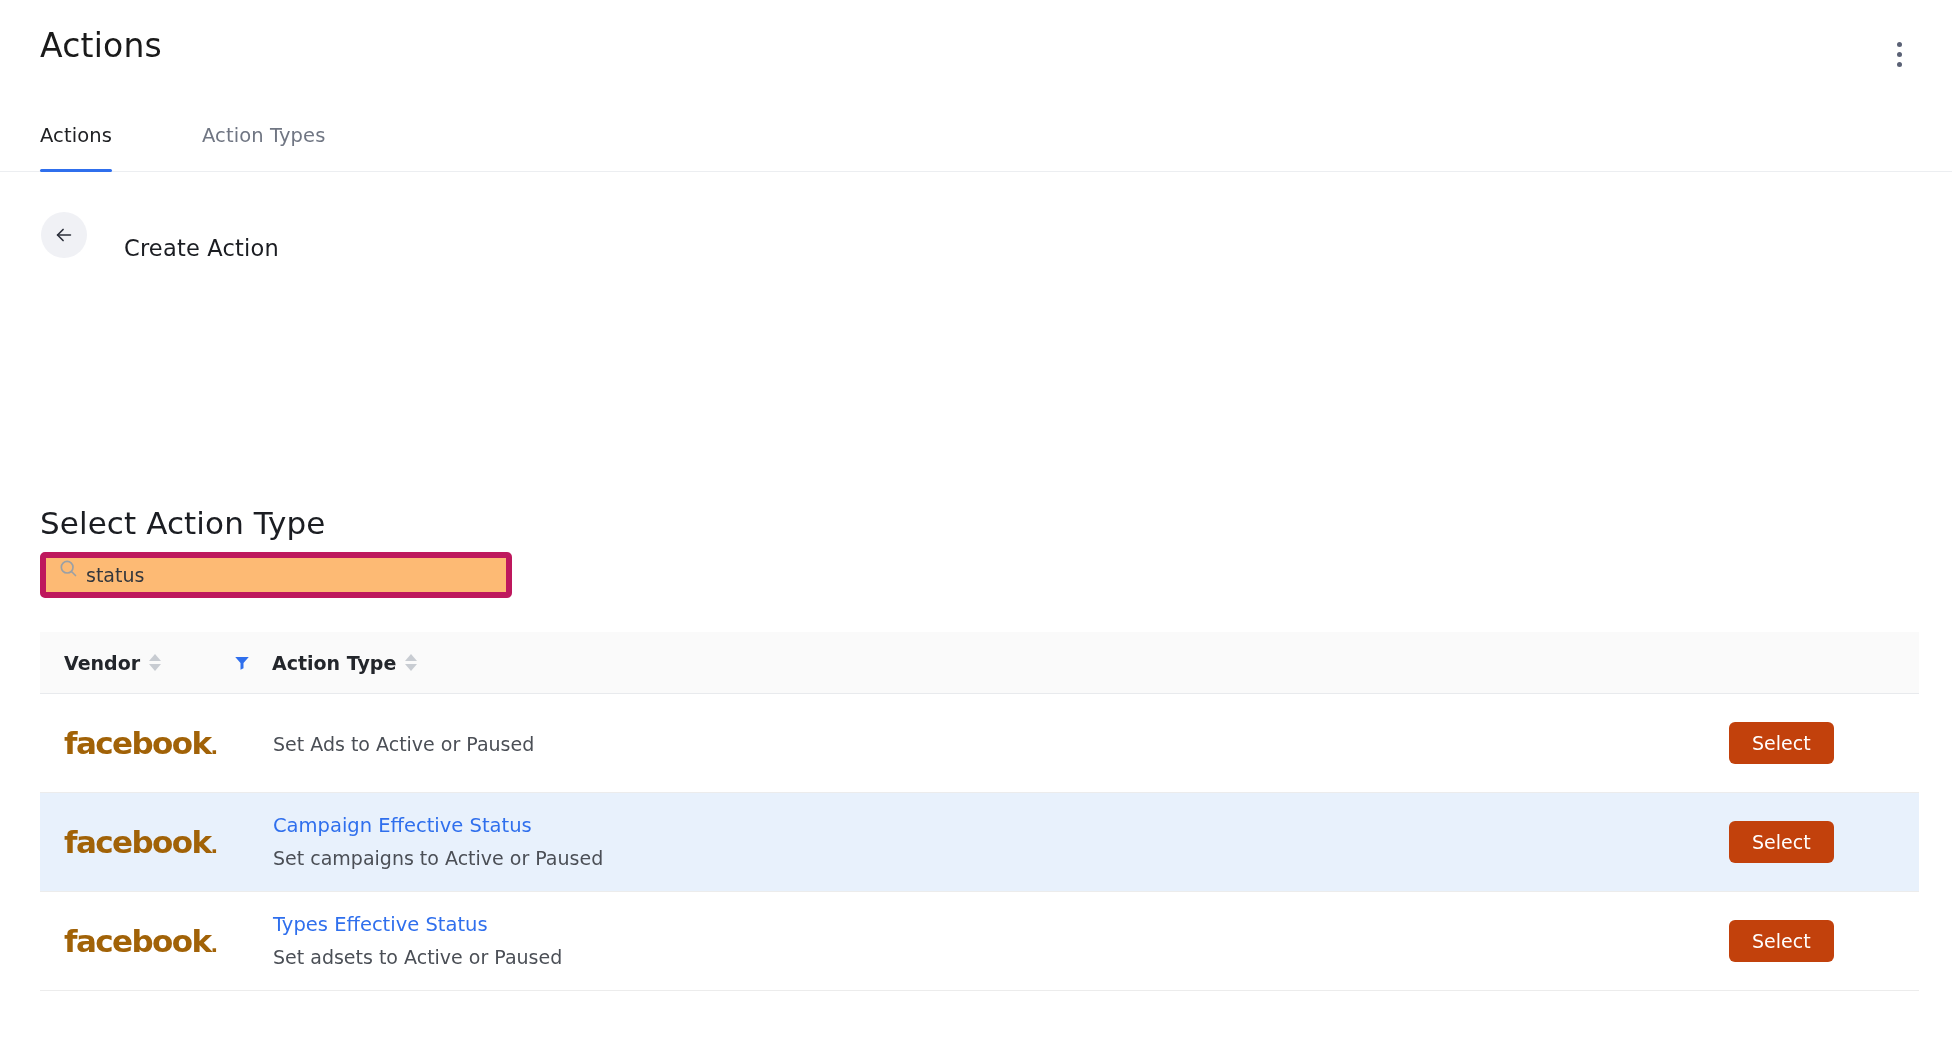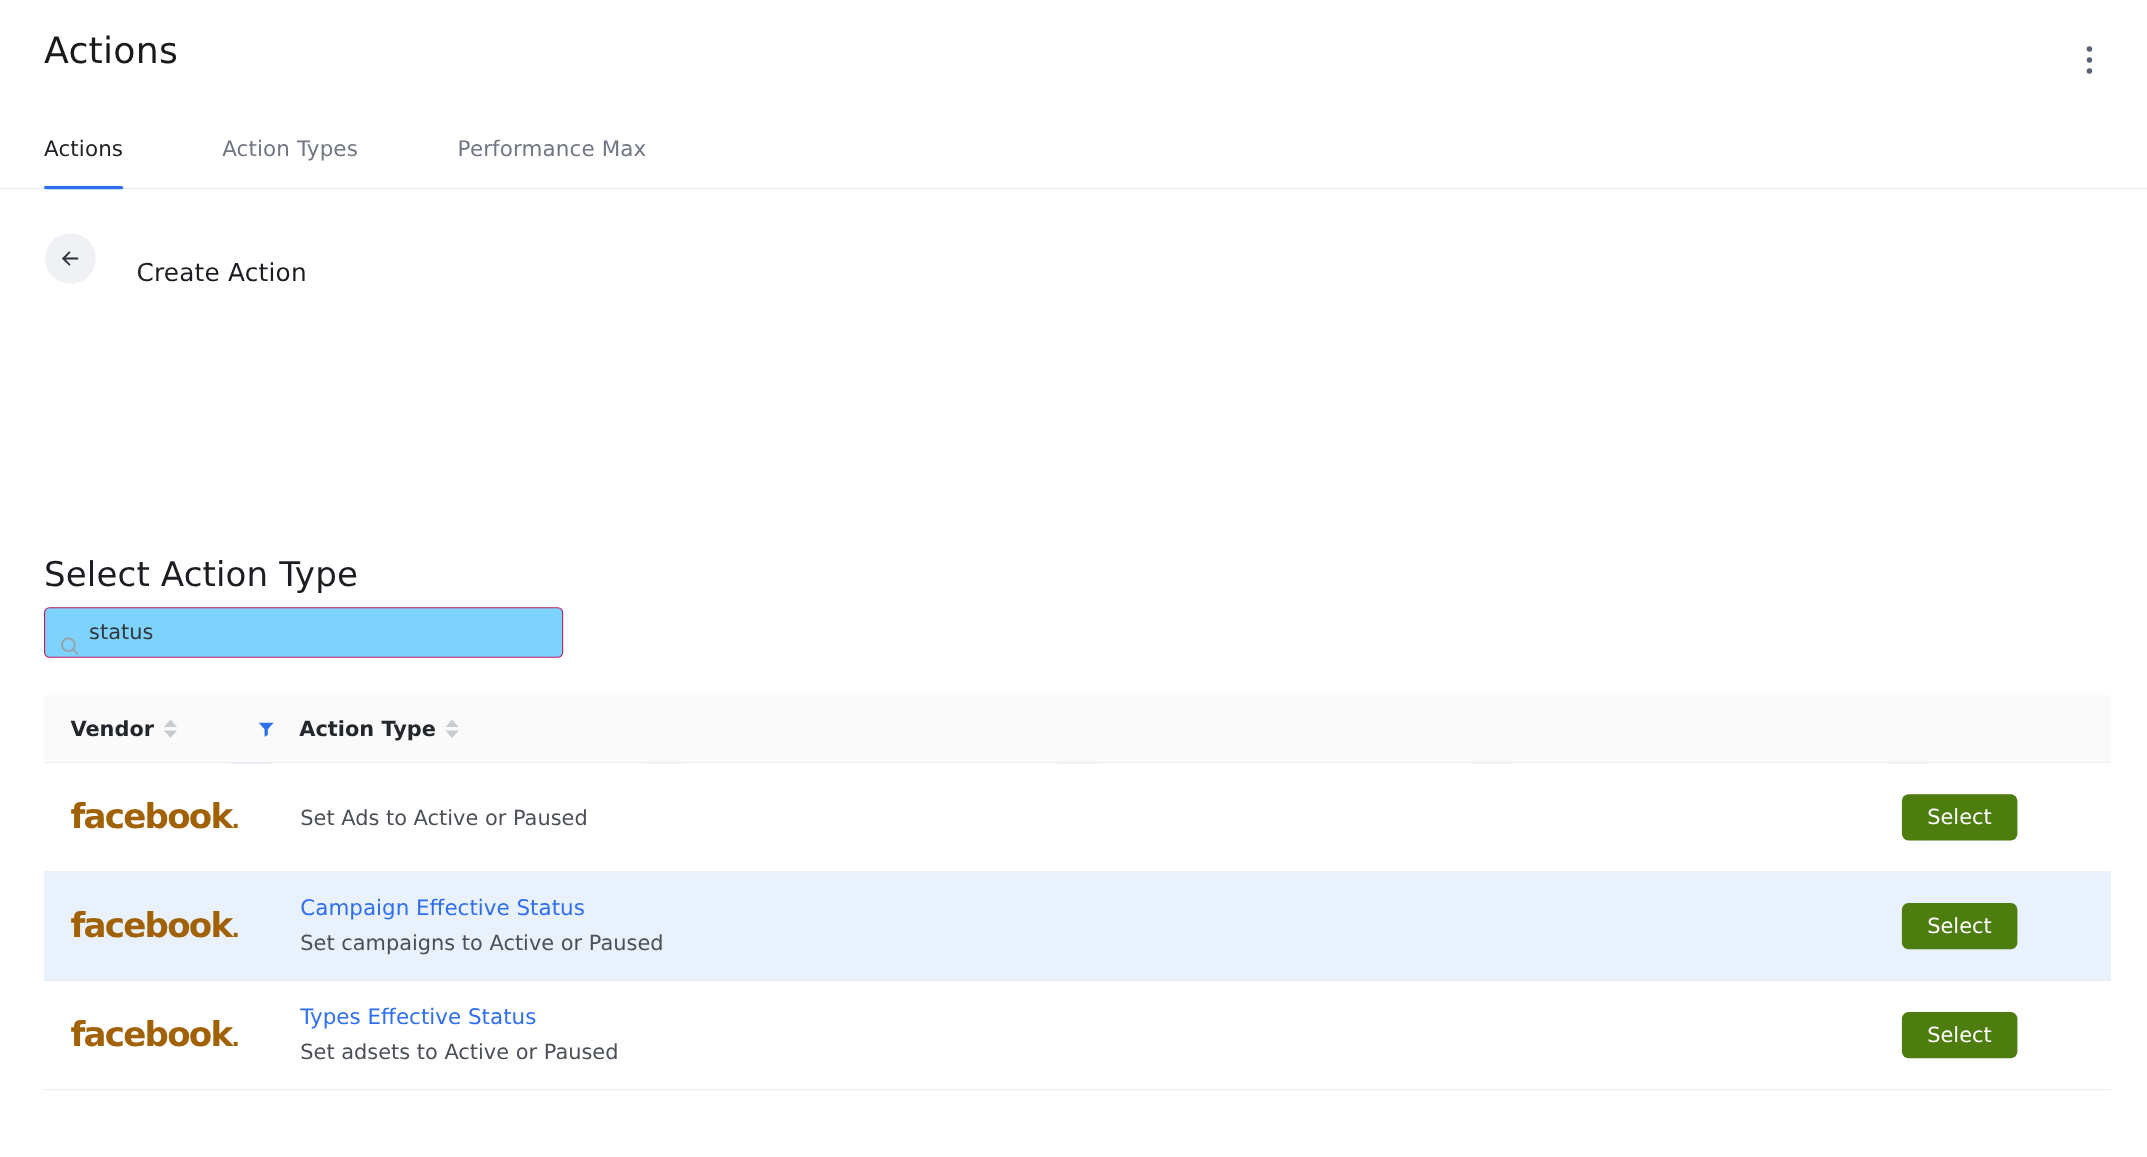--- a/index.html
+++ b/index.html
@@ -72,22 +72,22 @@
   .step-label.active { color: #26282e; }
 
   
   .section-title {
     position: absolute; left: 40px; top: 505px;
     font-size: 31px; color: #1b1d22; font-weight: 400; letter-spacing: .1px;
   }
   .search-wrap {
     position: absolute; left: 40px; top: 552px;
     width: 472px; height: 46px;
-    border: 1px solid #be185d; border-radius: 5px; background: #7dd3fc;
-    display: flex; align-items: flex-end; padding: 0 12px;
+    border: 6px solid #be185d; border-radius: 5px; background: #fdba74;
+    display: flex; align-items: flex-start; padding: 0 12px;
   }
   .search-icon { width: 20px; height: 20px; flex: none; color: #9aa0a6; margin-right: 8px; }
   .search-input {
     flex: 1; border: none; outline: none; background: transparent;
     font-family: inherit; font-size: 19px; color: #33373d; padding: 0; height: 100%;
     caret-color: #202124;
   }
   .search-input::placeholder { color: #9aa0a6; }
 
   
@@ -118,41 +118,40 @@
     font-family: "DejaVu Sans", "Liberation Sans", sans-serif;
     font-weight: 700; font-size: 31px; color: #a16207;
     letter-spacing: -1.6px; line-height: 1;
   }
   .fb-logo .dot { font-size: 20px; letter-spacing: 0; }
   .cell-body { flex: 1; padding-left: 61px; }
   .at-name { font-size: 19.5px; color: #2f6fed; line-height: 30px; }
   .at-desc { font-size: 19px; color: #4b4f56; line-height: 30px; margin-top: 2px; }
   .cell-action { width: 300px; display: flex; align-items: center; padding-left: 110px; }
   .select-btn {
-    background: #4d7c0f; color: #fff; border: none; border-radius: 6px;
+    background: #c2410c; color: #fff; border: none; border-radius: 6px;
     font-family: inherit; font-size: 19px; padding: 11px 23px; cursor: pointer;
     line-height: 1.1;
   }
 </style>
 </head>
 <body>
 
 <div class="page">
 
   <div class="page-title">Actions</div>
   <div class="kebab-menu">
     <span></span>
     <span></span>
     <span></span>
   </div>
 
   <div class="tabbar" id="tabbar">
       <div class="tab active" style="left: 40px;"><span>Actions</span><div class="tab-underline"></div></div>
       <div class="tab" style="left: 202px;"><span>Action Types</span></div>
-      <div class="tab" style="left: 416px;"><span>Performance Max</span></div>
     </div>
 
   <button class="back-btn">
     <svg width="22" height="22" viewBox="0 0 24 24" fill="none" stroke="currentColor" stroke-width="1.8" stroke-linecap="round" stroke-linejoin="round">
       <line x1="19" y1="12" x2="5" y2="12"></line>
       <polyline points="11 18 5 12 11 6"></polyline>
     </svg>
   </button>
   <div class="create-action-title">Create Action</div>
 

